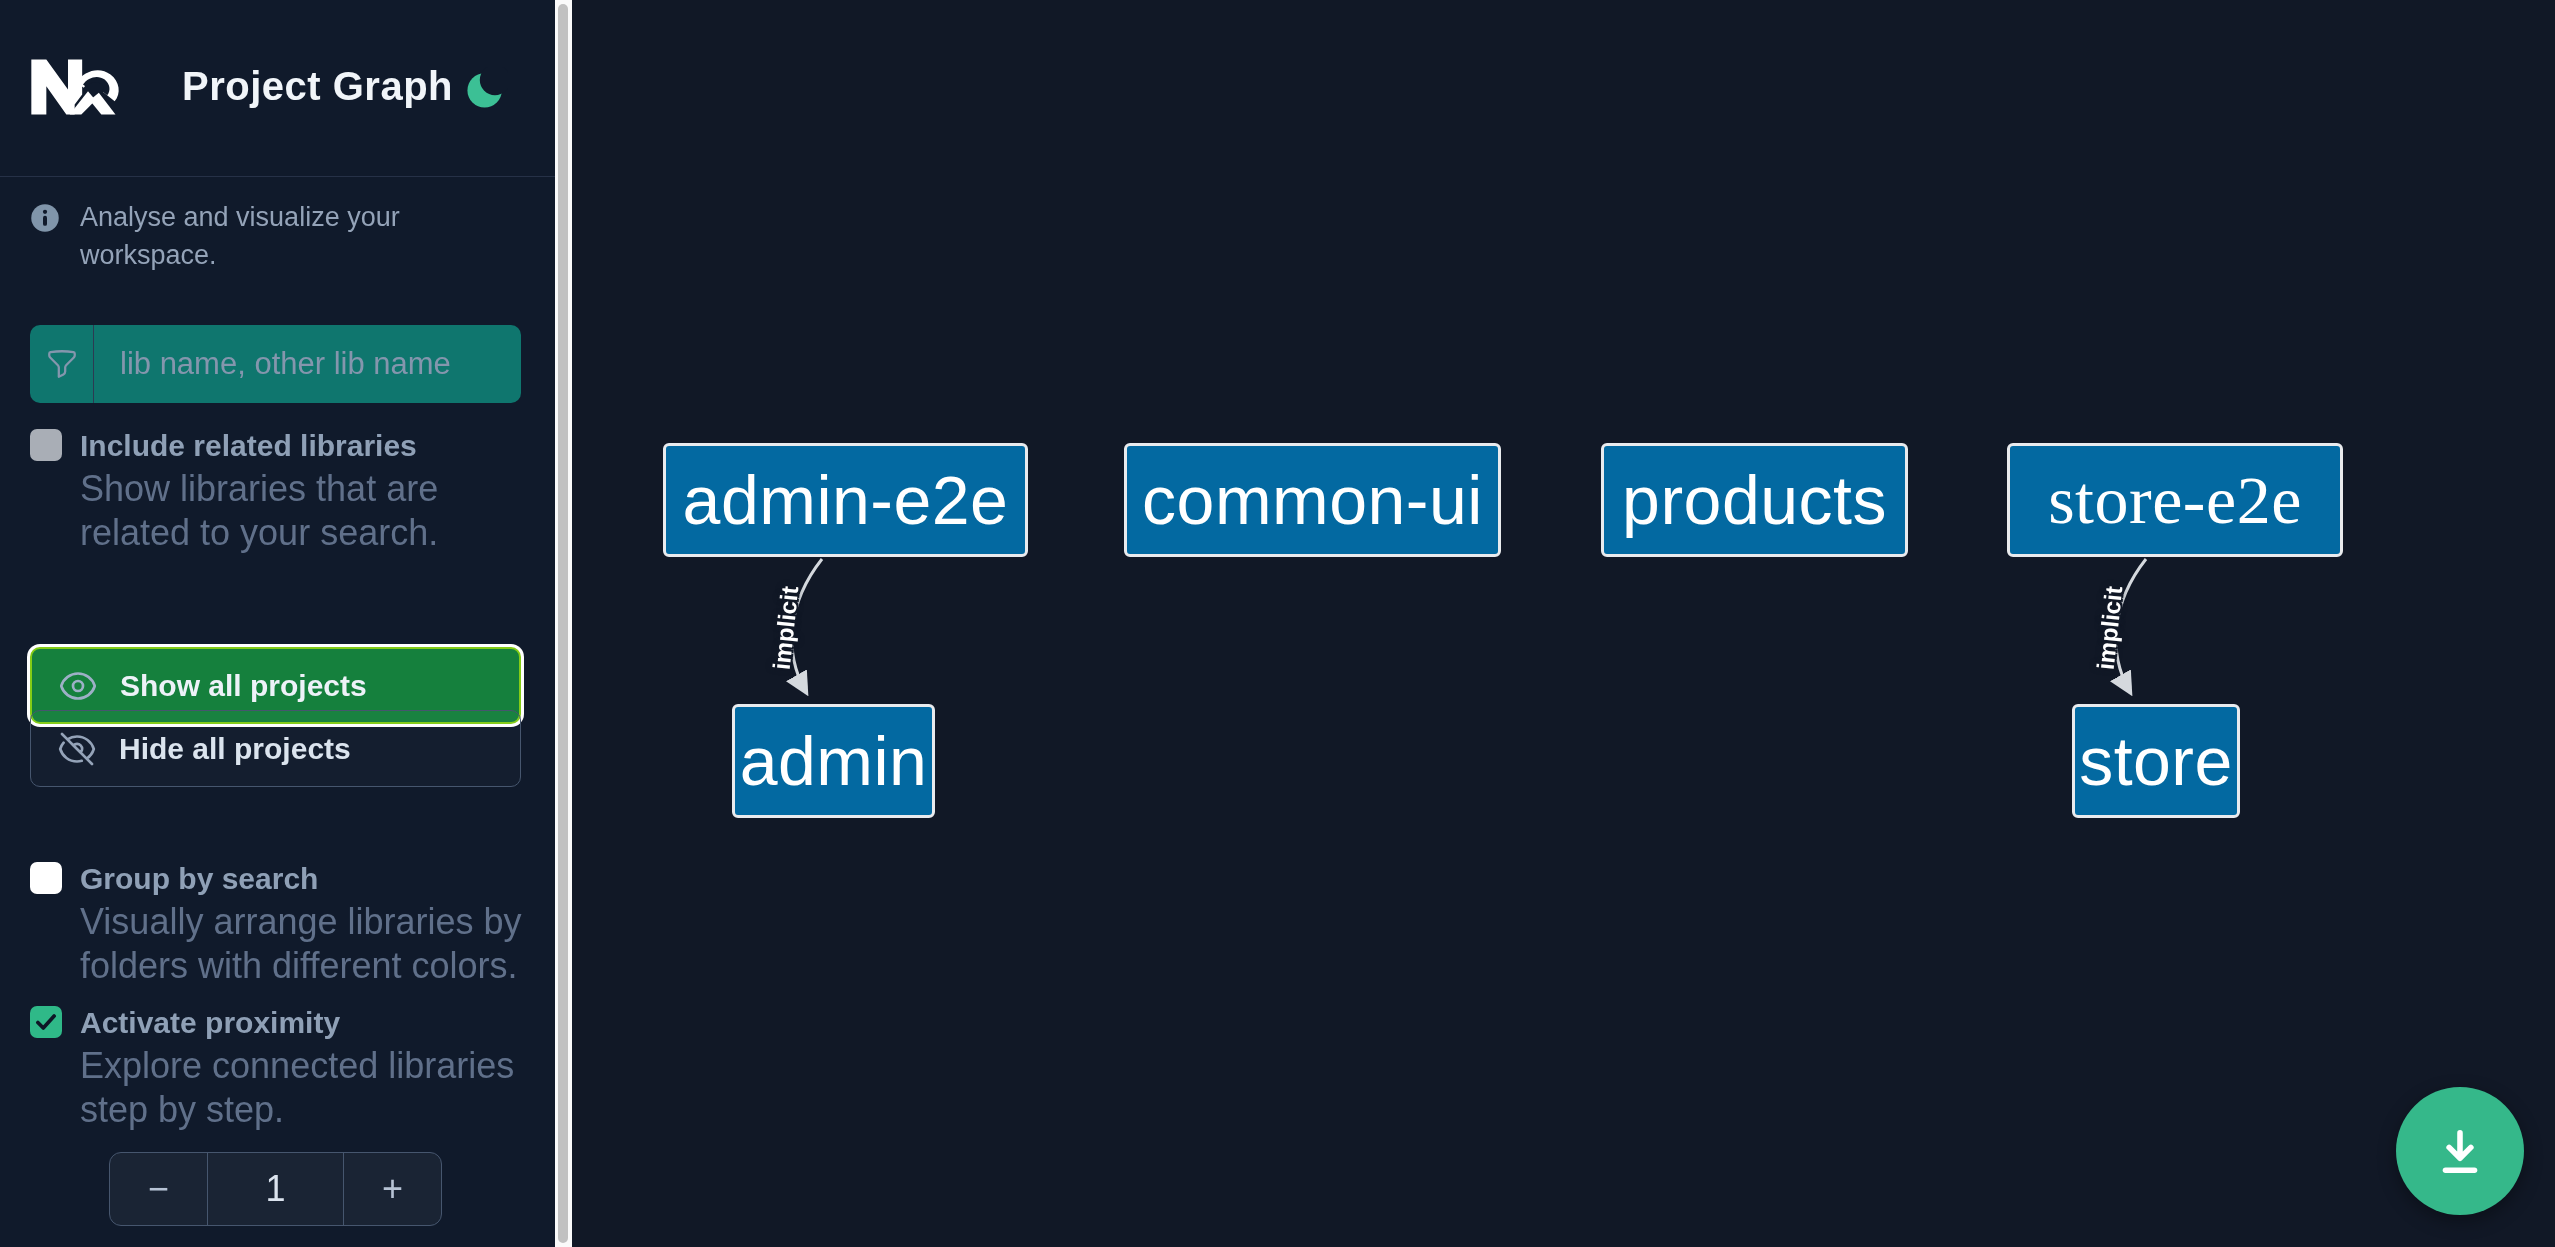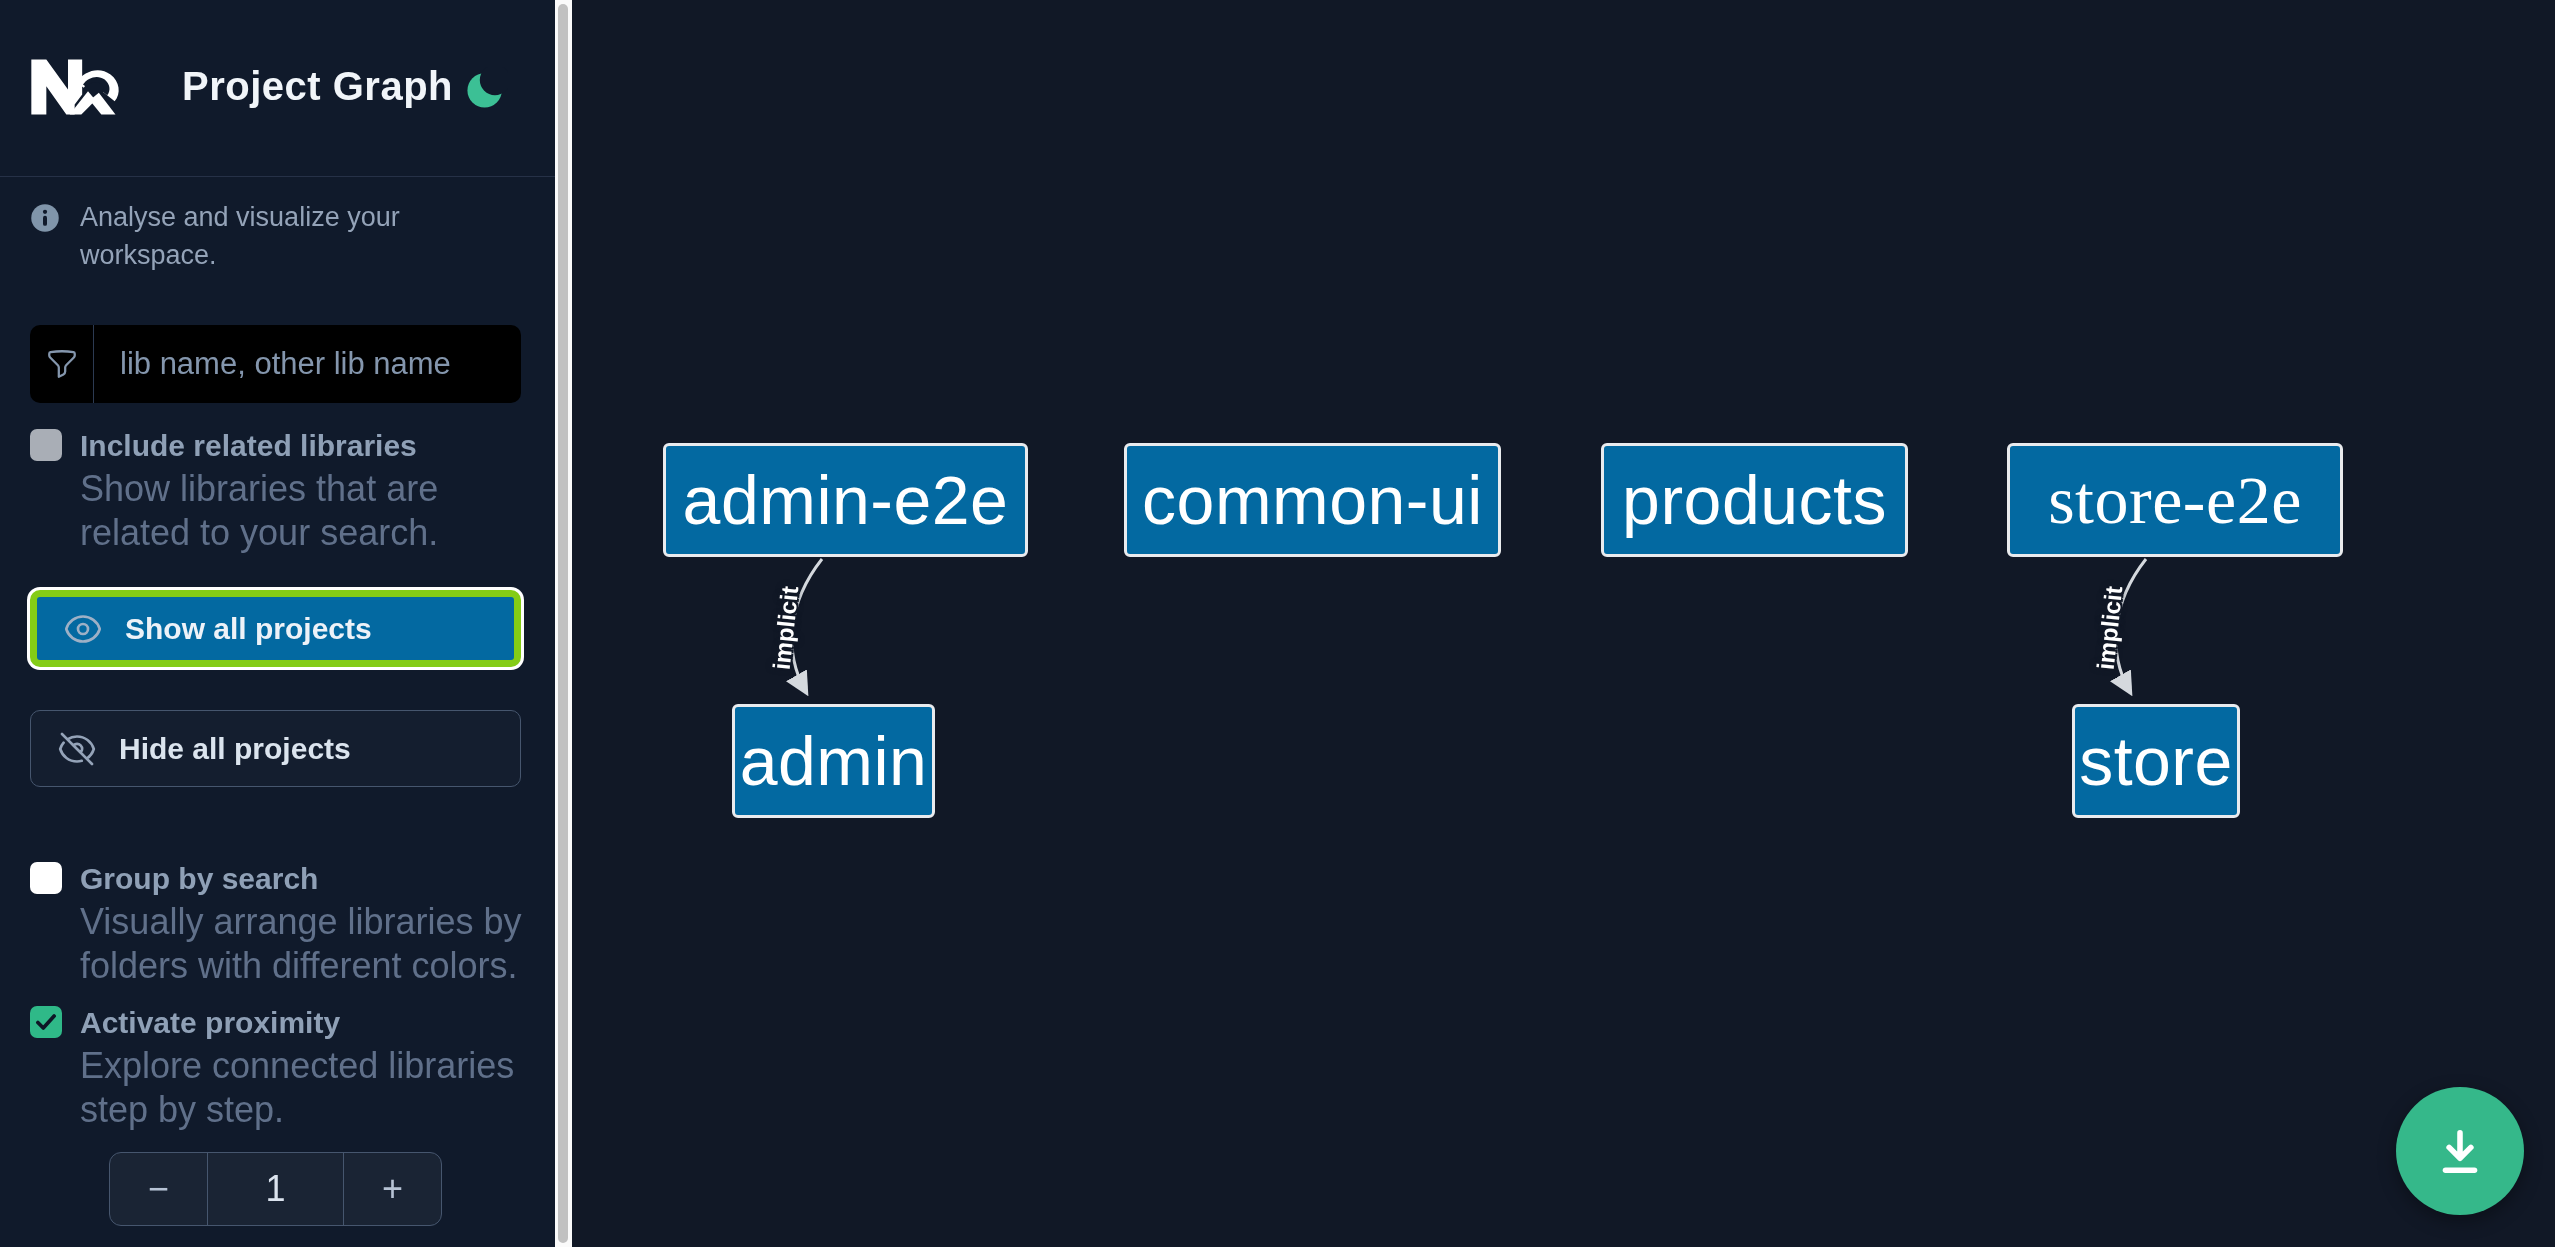--- a/index.html
+++ b/index.html
@@ -33,21 +33,21 @@
 
   .info-row {
     position:absolute; left:30px; top:198px; width:500px;
     display:flex; align-items:flex-start; gap:20px;
   }
   .info-row svg { flex:0 0 auto; margin-top:5px; }
   .info-text { font-size:27px; color:#94a3b8; line-height:38px; }
 
   .search-box {
     position:absolute; left:30px; top:325px; width:491px; height:78px;
-    background:#000000; border-radius:10px;
+    background:#0f766e; border-radius:10px;
     display:flex; align-items:stretch; overflow:hidden;
   }
   .search-icon-cell {
     width:64px; display:flex; align-items:center; justify-content:center;
     border-right:1px solid #2c3a52;
   }
   .search-input {
     flex:1; background:transparent; border:none; outline:none;
     font-family:"Liberation Sans", sans-serif;
     font-size:31px; color:#cbd5e1; padding:0 0 0 26px;
@@ -70,24 +70,24 @@
   .toggle-desc  { font-size:36px; color:#60708a; line-height:44px; max-width:470px; }
 
   .sb-btn {
     position:absolute; left:30px; width:491px; height:77px;
     display:flex; align-items:center; gap:22px; padding-left:26px;
     background:rgba(255,255,255,0.02);
     border-radius:10px; cursor:pointer;
     font-family:"Liberation Sans", sans-serif;
   }
   .btn-show {
-    top:590px;
-    border:7px solid #84cc16;
+    top:647px;
+    border:2px solid #84cc16;
     box-shadow:0 0 0 3px #ffffff;
-    background:#0369a1;
+    background:#15803d;
   }
   .btn-hide {
     top:710px;
     border:1px solid #46566e;
   }
   .sb-btn .lbl { font-size:30px; font-weight:700; color:#edf2f8; }
   .btn-hide .lbl { color:#dbe4ee; }
 
   .stepper {
     position:absolute; left:109px; top:1152px; width:333px; height:74px;

